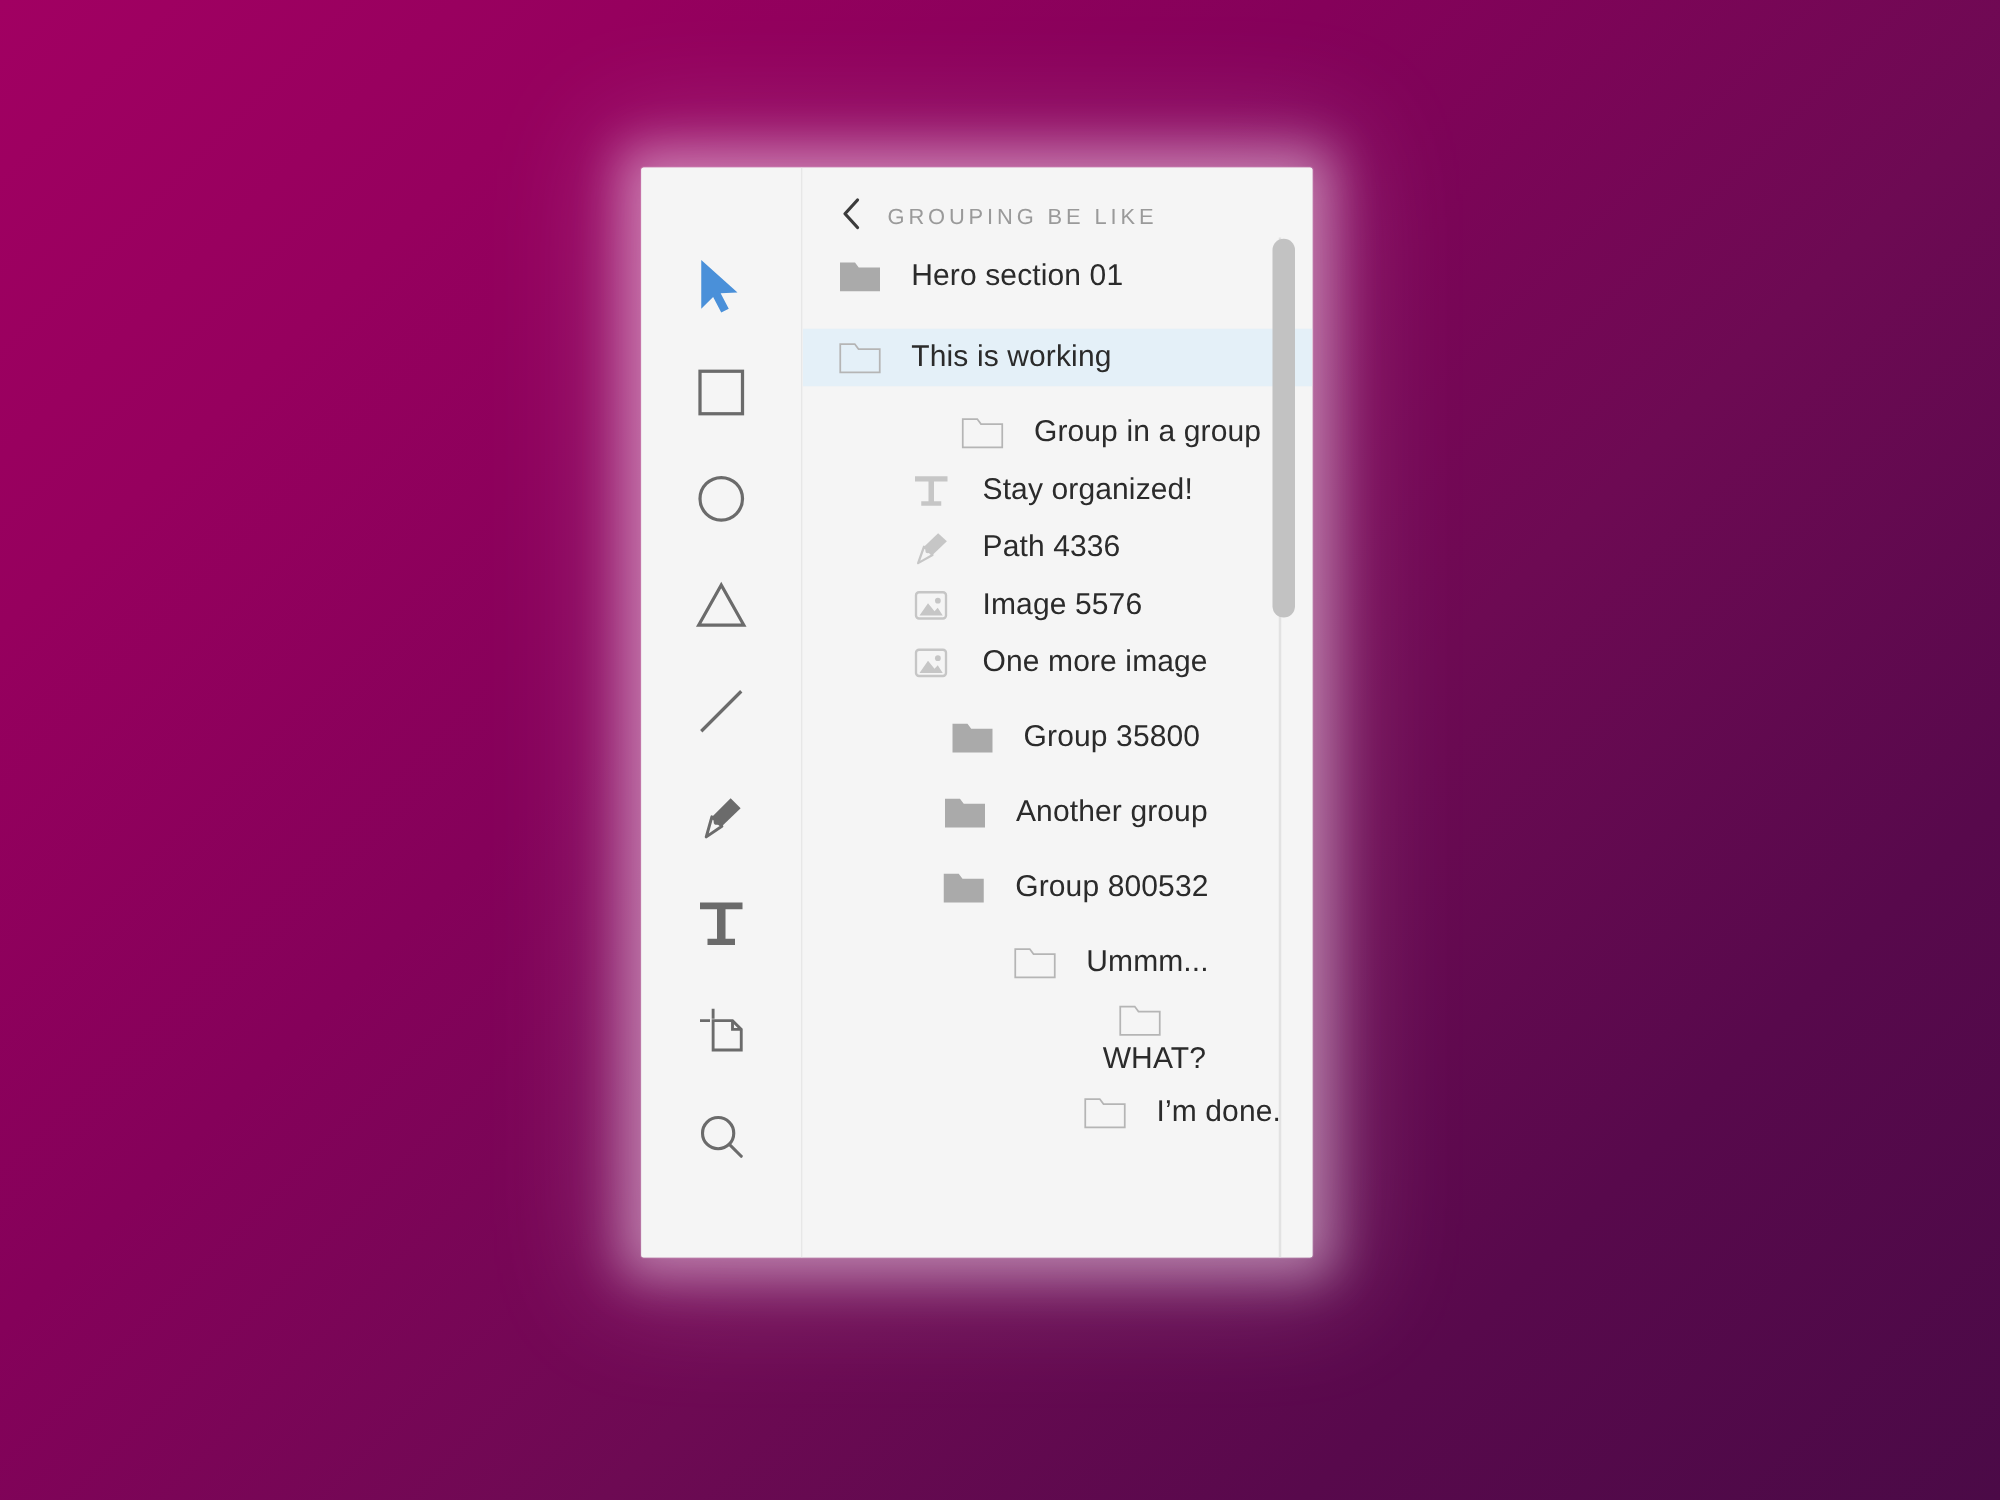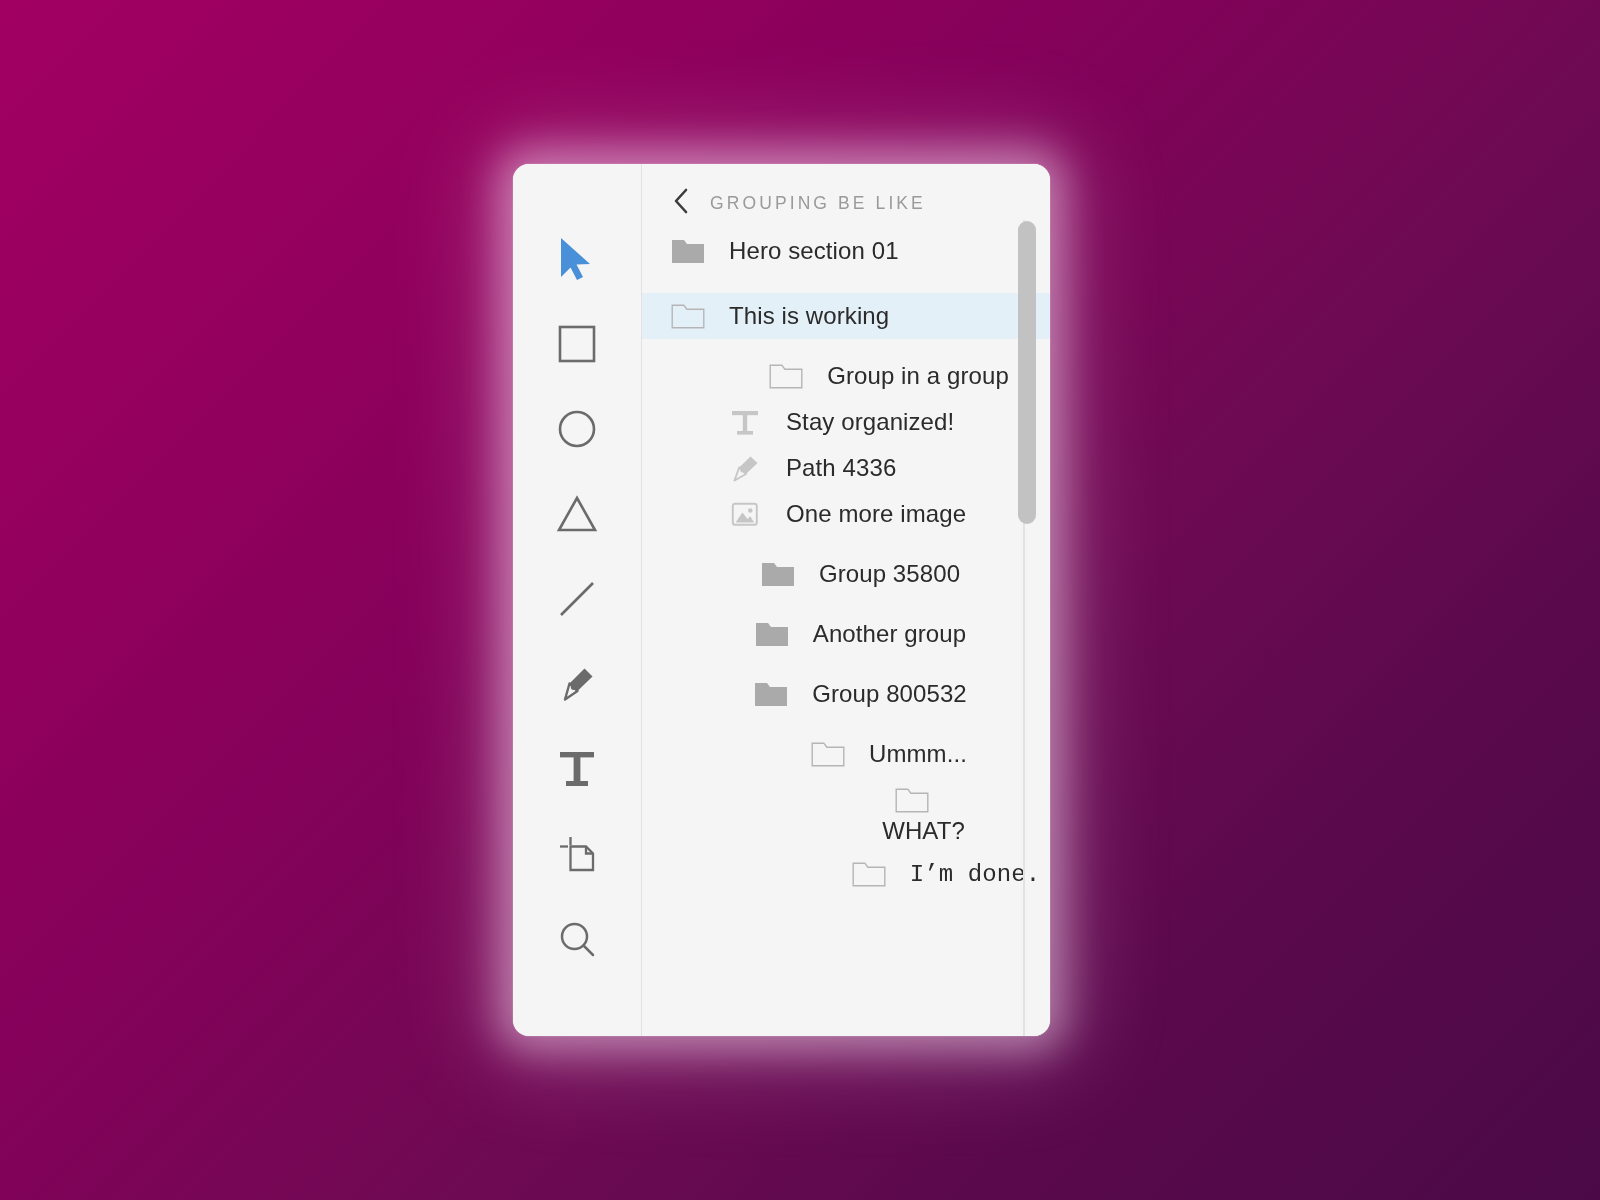--- a/index.html
+++ b/index.html
@@ -13,25 +13,25 @@
   body {
     font-family: "Liberation Sans", sans-serif;
     background: linear-gradient(135deg, #a10062 0%, #96005e 18%, #85015a 38%, #6d0a53 60%, #58094c 80%, #4b0a47 100%);
     position: relative;
   }
 
   
   #app-window {
     position: absolute;
     left: 513px;
-    top: 164px;
+    top: 134px;
     width: 537px;
     height: 872px;
     background: #f5f5f5;
-    border-radius: 16px;
+    border-radius: 2px;
     box-shadow:
       0 0 0 1px rgba(255,255,255,0.10),
       0 0 38px 16px rgba(255,235,250,0.42),
       0 0 90px 30px rgba(255,215,245,0.22);
     overflow: hidden;
     display: flex;
   }
 
   
   #toolbar {
@@ -120,21 +120,21 @@
     font-size: 24px;
     color: #2b2b2b;
     white-space: nowrap;
     letter-spacing: 0.1px;
   }
 
   
   .d0 { padding-left: 29px; }
   .d1 { padding-left: 86px; }
   .d2 { padding-left: 143px; flex-direction: column; }
-  .d3 { padding-left: 200px; font-family: Liberation Mono, monospace; }
+  .d3 { padding-left: 200px; }
 
   
   #scroll-divider {
     position: absolute;
     top: 56px;
     bottom: 0;
     left: 381px;
     width: 1.5px;
     background: #e2e2e2;
   }
@@ -304,20 +304,30 @@
           <span class="row-label">Path 4336</span>
         </div>
         <div class="layer-row d1">
           <span class="row-icon">
             <svg width="34" height="30" viewBox="0 0 34 30">
               <rect x="4.8" y="4.8" width="24" height="21" rx="2.4" fill="none" stroke="#c6c6c6" stroke-width="1.9"></rect>
               <circle cx="22.3" cy="11.5" r="2.3" fill="#c6c6c6"></circle>
               <path d="M7.6 23.4 L14.4 13.6 L19.6 20 L22.2 17.2 L26.2 23.4 Z" fill="#c6c6c6"></path>
             </svg>
           </span>
+          <span class="row-label">Image 5576</span>
+        </div>
+        <div class="layer-row d1">
+          <span class="row-icon">
+            <svg width="34" height="30" viewBox="0 0 34 30">
+              <rect x="4.8" y="4.8" width="24" height="21" rx="2.4" fill="none" stroke="#c6c6c6" stroke-width="1.9"></rect>
+              <circle cx="22.3" cy="11.5" r="2.3" fill="#c6c6c6"></circle>
+              <path d="M7.6 23.4 L14.4 13.6 L19.6 20 L22.2 17.2 L26.2 23.4 Z" fill="#c6c6c6"></path>
+            </svg>
+          </span>
           <span class="row-label">One more image</span>
         </div>
         <div class="layer-row d0 gap-before">
           <span class="row-icon">
             <svg width="34" height="30" viewBox="0 0 34 30">
               <path d="M1 4 L13 4 L16 8 L33 8 L33 27 L1 27 Z" fill="#aaaaaa"></path>
             </svg>
           </span>
           <span class="row-label">Group 35800</span>
         </div>

